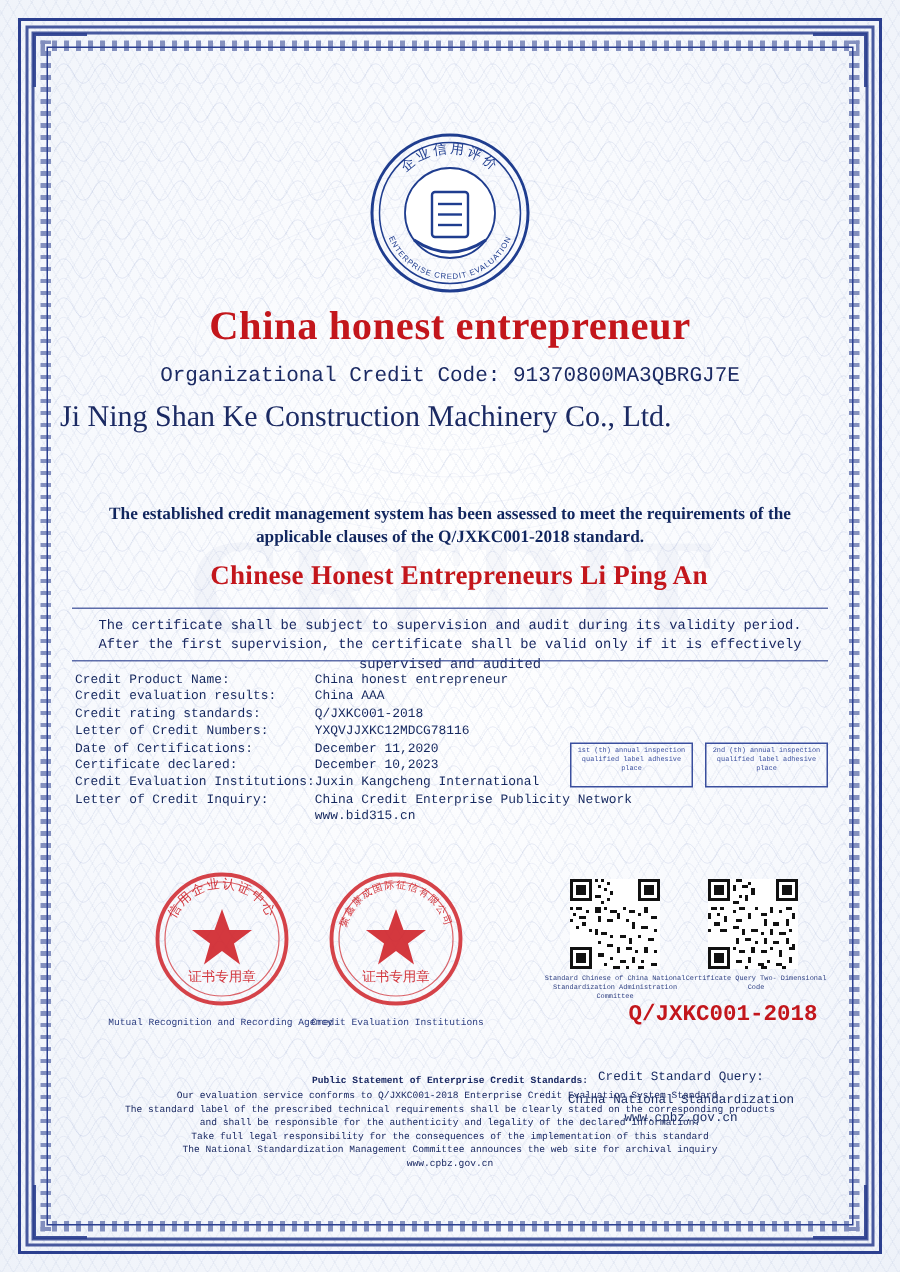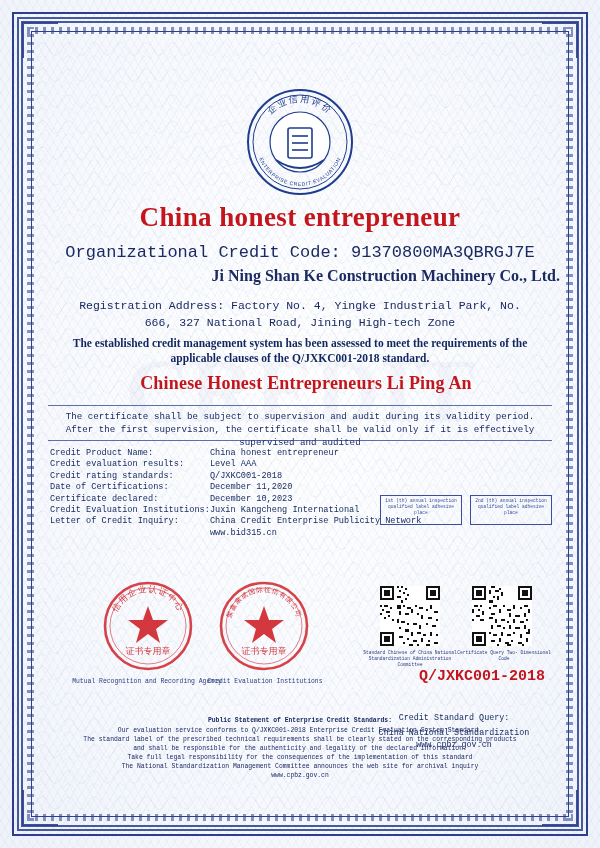--- a/index.html
+++ b/index.html
@@ -92,30 +92,30 @@
     text-align: center;
     font-size: 27px;
     font-weight: bold;
     color: #c3161c;
     letter-spacing: 0.4px;
   }
   .org-code {
     position: absolute;
     left: 0; right: 0; top: 203px;
     text-align: center;
-    font-size: 17px;
+    font-size: 14px;
     color: #1b2a63;
     font-family: "Liberation Mono", monospace;
   }
   .company {
     position: absolute;
     left: 0; right: 0; top: 227px;
-    text-align: right;
-    font-size: 16px;
-    font-weight: bold;
+    text-align: left;
+    font-size: 20px;
+    font-weight: normal;
     color: #1b2a63;
   }
   .address {
     position: absolute;
     left: 30px; right: 30px; top: 257px;
     text-align: center;
     font-size: 11.5px;
     line-height: 17px;
     color: #1b2a63;
     font-family: "Liberation Mono", monospace;
@@ -327,42 +327,45 @@
           <text font-size="5.2" fill="#1f3d8f" font-family="'Liberation Sans', sans-serif" letter-spacing="0.6">
             <textPath href="#arcBot" startOffset="50%" text-anchor="middle">ENTERPRISE CREDIT EVALUATION</textPath>
           </text>
         </svg>
       </div>
     </div>
 
     <div class="title">China honest entrepreneur</div>
     <div class="org-code">Organizational Credit Code: 91370800MA3QBRGJ7E</div>
     <div class="company">Ji Ning Shan Ke Construction Machinery Co., Ltd.</div>
-    <div class="address">Registration Address: Factory No. 4, Yingke Industrial Park, No. 666, 327 National Road, Jining High-tech Zone</div>
     <div class="statement">The established credit management system has been assessed to meet the requirements of the applicable clauses of the Q/JXKC001-2018 standard.</div>
     <div class="award">Chinese Honest Entrepreneurs Li Ping An</div>
 
     <div class="rule"></div>
     <div class="supervision">The certificate shall be subject to supervision and audit during its validity period. After the first supervision, the certificate shall be valid only if it is effectively supervised and audited</div>
     <div class="rule2"></div>
 
     <div class="fields">
       <table>
         <tbody id="fields-body">
             <tr>
               <td class="k">Credit Product Name:</td>
               <td>China honest entrepreneur</td>
             </tr>
             <tr>
               <td class="k">Credit evaluation results:</td>
-              <td>Level AAA</td>
+              <td>China AAA</td>
             </tr>
             <tr>
               <td class="k">Credit rating standards:</td>
               <td>Q/JXKC001-2018</td>
+            </tr>
+            <tr>
+              <td class="k">Letter of Credit Numbers:</td>
+              <td>YXQVJJXKC12MDCG78116</td>
             </tr>
             <tr>
               <td class="k">Date of Certifications:</td>
               <td>December 11,2020</td>
             </tr>
             <tr>
               <td class="k">Certificate declared:</td>
               <td>December 10,2023</td>
             </tr>
             <tr>

